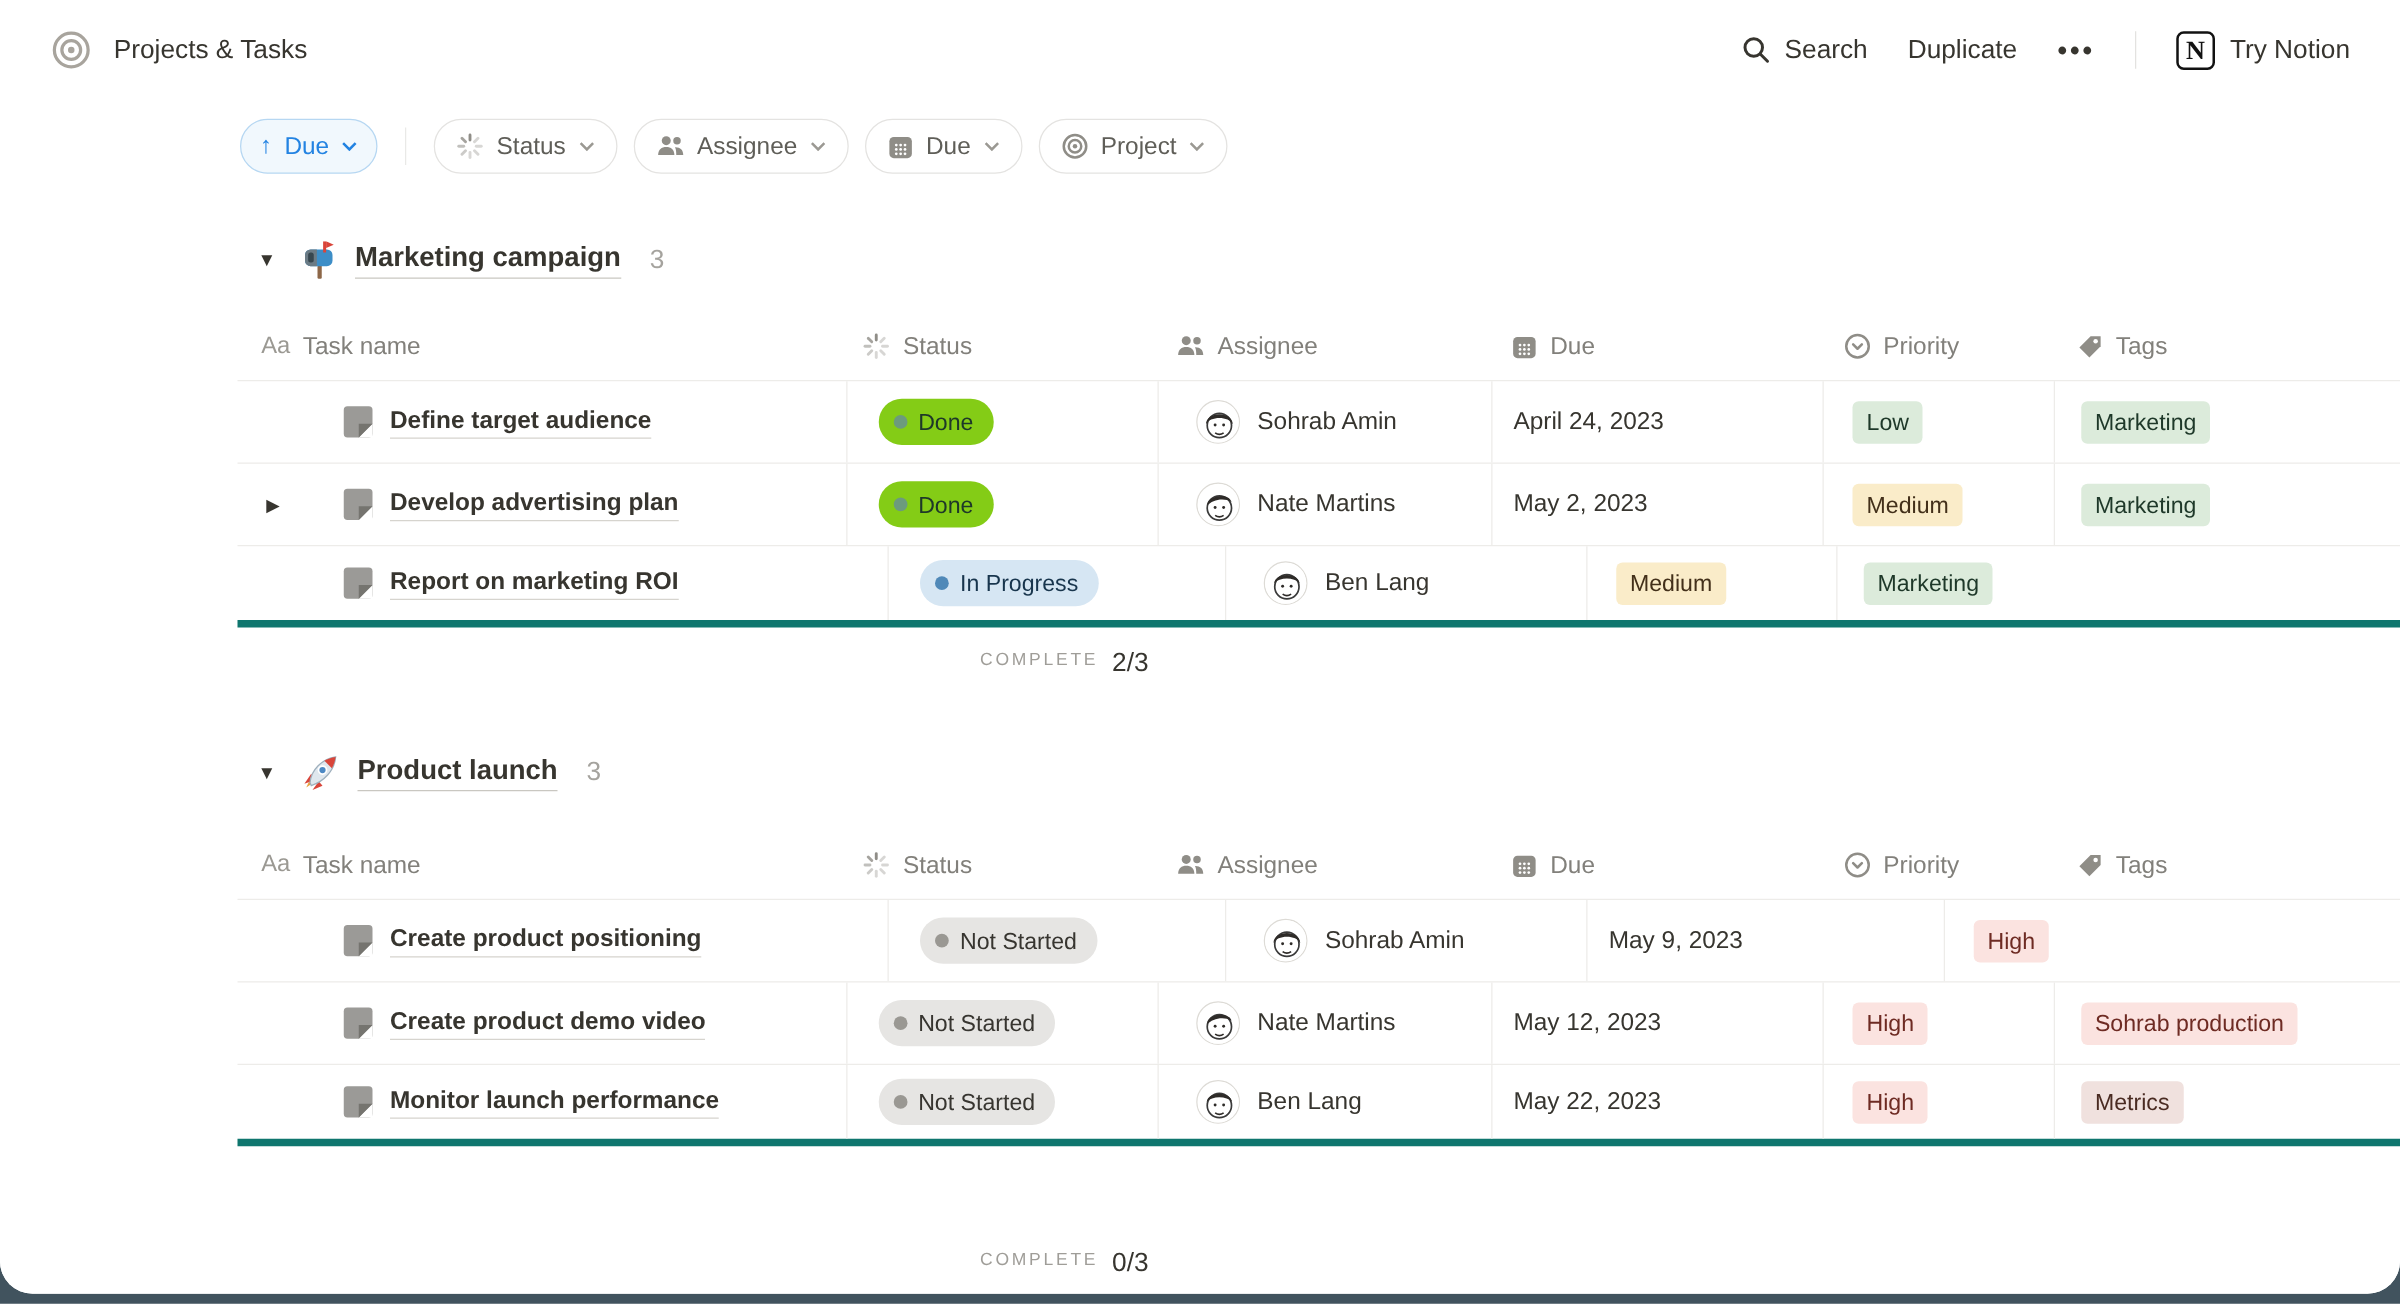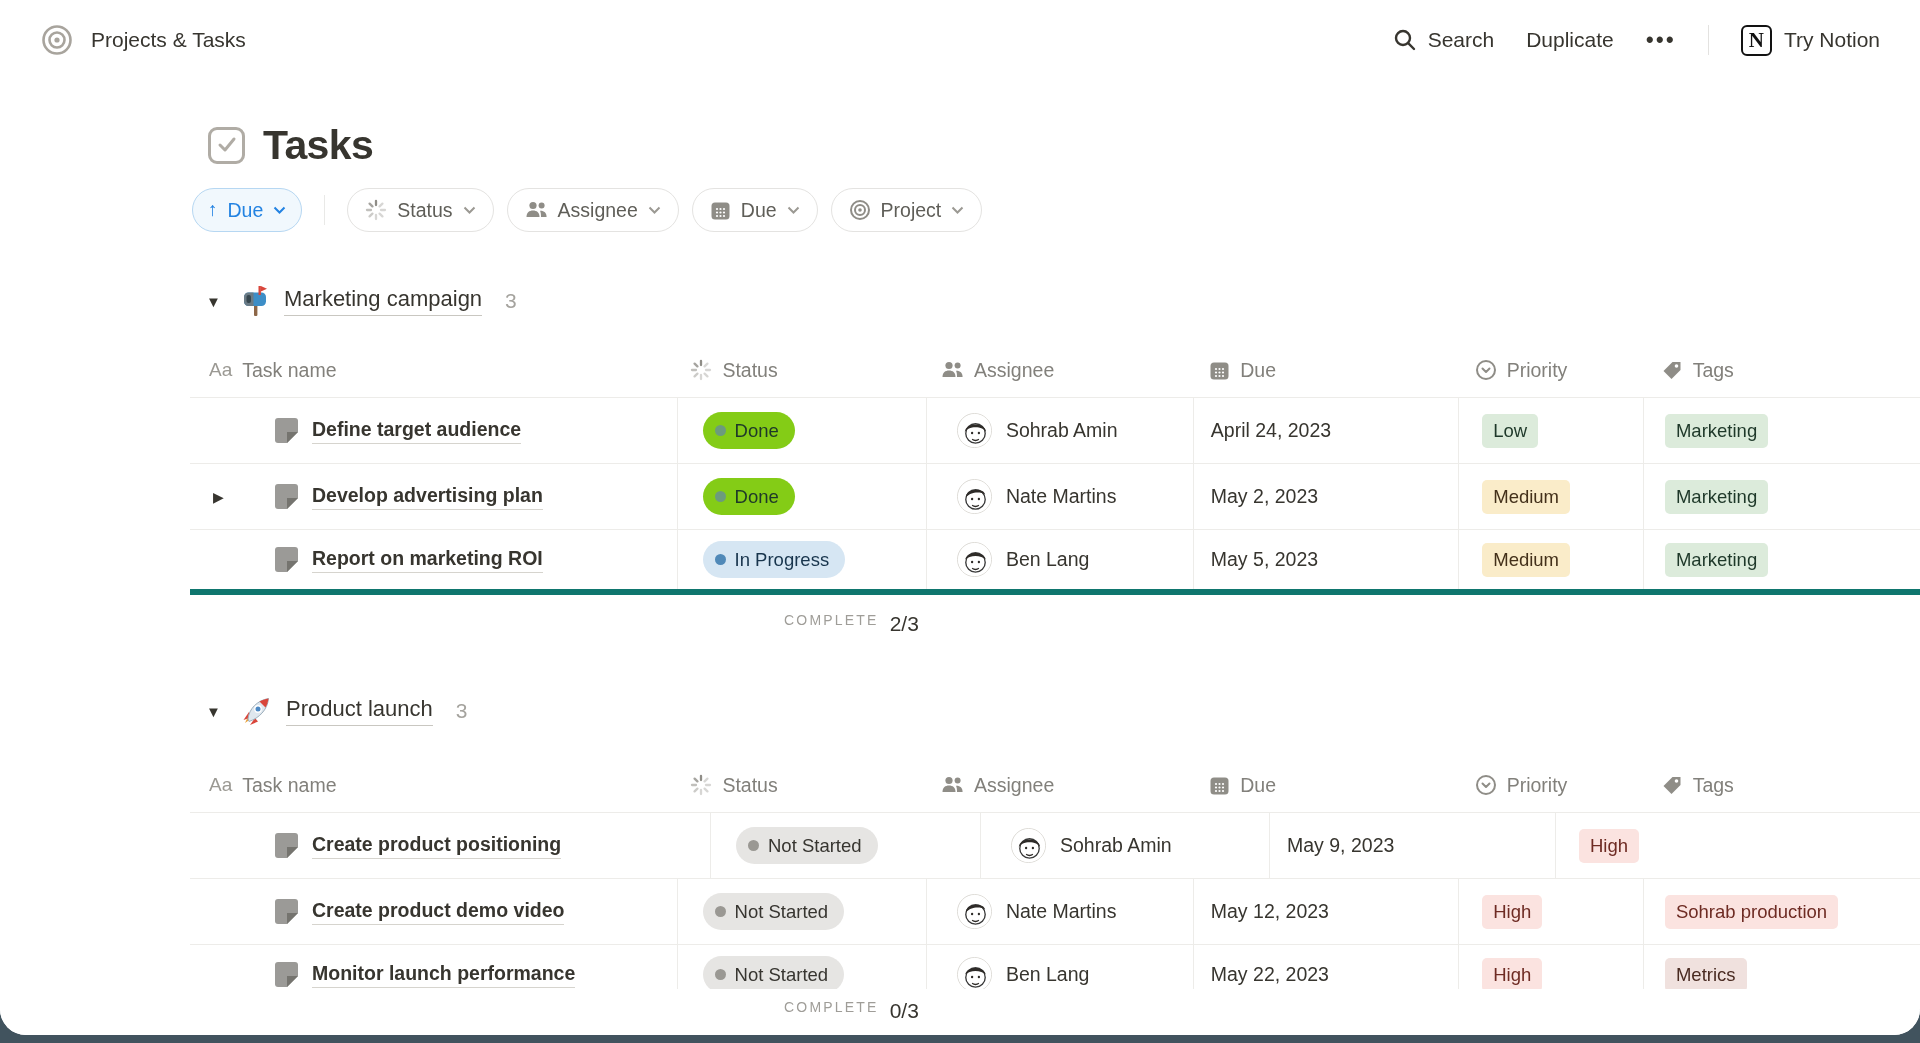--- a/index.html
+++ b/index.html
@@ -39,21 +39,21 @@
     font-size:19.5px; color:#5f5e58; cursor:pointer;
   }
   .fpill.sort { color:#2383e2; background:#f1f8fd; border-color:#b6d7f2; padding:0 15px; }
   .fpill .arrow { font-size:19px; }
   .fdiv { width:1px; height:30px; background:#e9e9e7; margin:0 9px; }
   
   .group1 { margin-top:50px; }
   .group2 { margin-top:54px; }
   .ghead { margin-left:206px; height:38px; display:flex; align-items:center; gap:15px; }
   .gtoggle { font-size:15px; color:#37352f; cursor:pointer; width:20px; }
-  .gtitle { font-size:22px; font-weight:400; padding-bottom:3px; border-bottom:1.5px solid #c9c7c1; cursor:pointer; }
+  .gtitle { font-size:22px; font-weight:700; padding-bottom:3px; border-bottom:1.5px solid #c9c7c1; cursor:pointer; }
   .gcount { font-size:21px; color:#a5a39e; margin-left:8px; }
   .g1 .thead { margin-top:23px; }
   .g2 .thead { margin-top:28px; }
   .tbl { margin-left:190px; }
   .thead { display:flex; height:54px; align-items:center; color:#82807b; font-size:19.5px; }
   .th { display:flex; align-items:center; gap:10px; padding-left:19px; cursor:pointer; }
   .aa { font-size:19px; color:#9b9993; }
   .c-name { width:520px; } .c-status { width:270px; } .c-assignee { width:289px; }
   .c-due { width:286px; } .c-priority { width:200px; } .c-tags { width:300px; }
   .tr { display:flex; height:66px; border-top:1px solid #edece9; }
@@ -121,28 +121,20 @@
       <span style="cursor:pointer;">Duplicate</span>
       <span class="dots">•••</span>
       <span class="vdiv"></span>
       <div class="notion-wrap">
         <span class="notion-logo">N</span>
         <span>Try Notion</span>
       </div>
     </div>
   </div>
 
-  <div class="page-head">
-    <span class="todo-icon">
-      <svg width="22" height="22" viewBox="0 0 22 22">
-        <polyline points="4,11 9,16 18,5" fill="none" stroke="#b0aca5" stroke-width="3" stroke-linecap="round" stroke-linejoin="round"></polyline>
-      </svg>
-    </span>
-    <h1>Tasks</h1>
-  </div>
 
   <div class="filter-row">
     <div class="fpill sort">
       <span class="arrow">↑</span>
       <span>Due</span>
       <svg width="13" height="8" viewBox="0 0 13 8">
           <polyline points="1.5,1.5 6.5,6.5 11.5,1.5" fill="none" stroke="#2383e2" stroke-width="2"></polyline>
         </svg>
     </div>
     <span class="fdiv"></span>
@@ -395,23 +387,20 @@
                 <circle cx="18" cy="18" r="18" fill="#fff"></circle>
                 <circle cx="18" cy="20" r="10" fill="#fff" stroke="#3a3a3a" stroke-width="1.4"></circle>
                 <path d="M7.5,17 C9,8 27,8 28.5,17 C24,12 12,12 7.5,17 Z" fill="#2e2b28"></path>
                 <circle cx="14.5" cy="19.5" r="1.2" fill="#2e2b28"></circle>
                 <circle cx="21.5" cy="19.5" r="1.2" fill="#2e2b28"></circle>
                 <path d="M14.5,26 Q18,28.5 21.5,26" fill="none" stroke="#2e2b28" stroke-width="1.3"></path>
               </svg>
             </span>
           <span class="aname">Ben Lang</span>
         </div>
-        <div class="td td-due c-due">
-            <span>May 5, 2023</span>
-          </div>
         <div class="td td-priority c-priority">
             <span class="chip chip-yellow">Medium</span>
           </div>
         <div class="td td-tags c-tags">
             <span class="chip chip-green">Marketing</span>
           </div>
       </div>
     </div>
 
     <div class="complete">

